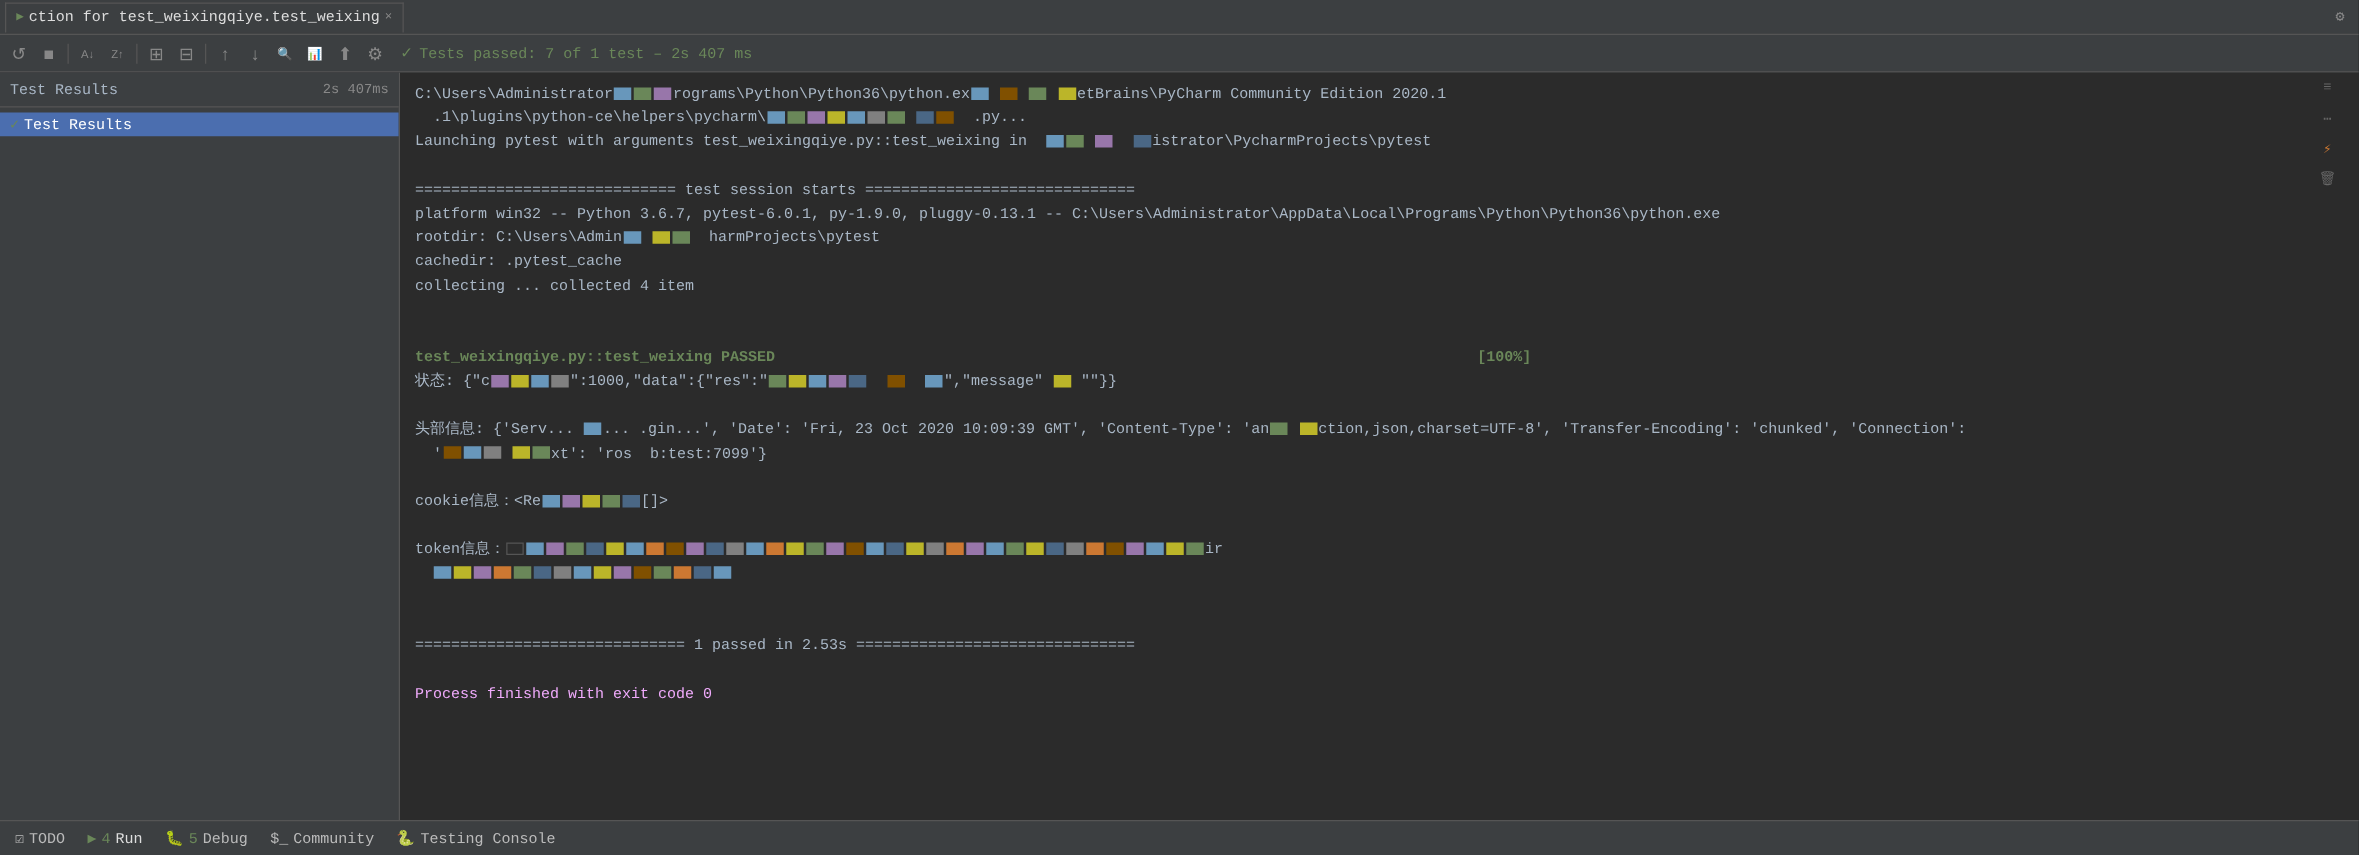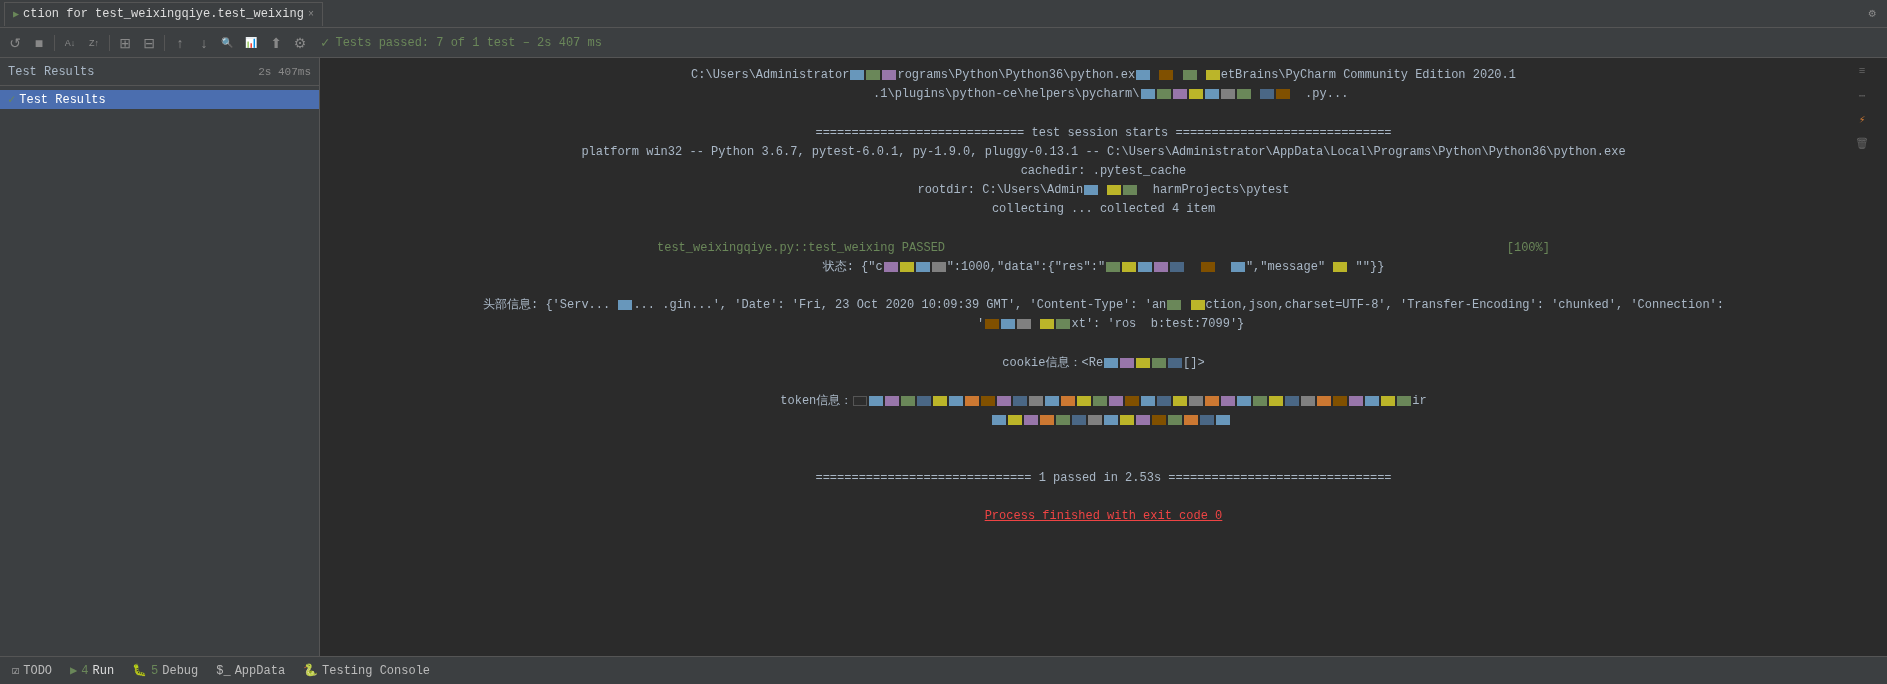--- a/index.html
+++ b/index.html
@@ -96,21 +96,20 @@
       justify-content: center;
       color: #888;
       cursor: pointer;
     }
 
     
     .main-area {
       display: flex;
       flex: 1;
       overflow: hidden;
-      text-align: center;
     }
 
     
     .left-panel {
       width: 320px;
       background: #3c3f41;
       border-right: 1px solid #555;
       display: flex;
       flex-direction: column;
       flex-shrink: 0;
@@ -157,23 +156,23 @@
       flex: 1;
       overflow-y: auto;
       padding: 8px 12px;
       line-height: 1.6;
     }
     .output-line {
       white-space: pre-wrap;
       word-break: break-all;
       font-size: 12px;
     }
-    .output-line.green { color: #ef4444; text-decoration: underline; }
+    .output-line.green { color: #f0abfc; }
     .output-line.white { color: #a9b7c6; }
-    .output-line.passed { color: #6a8759; font-weight: normal; }
+    .output-line.passed { color: #6a8759; font-weight: bold; margin-top: 19px; }
 
     
     .color-block {
       display: inline-block;
       width: 14px;
       height: 10px;
       vertical-align: middle;
       margin: 0 1px;
     }
 
@@ -306,25 +305,26 @@
         <span>Test Results</span>
       </div>
     </div>
   </div>
 
   <div class="right-panel">
     <div class="output-area">
 
       <div class="output-line white">C:\Users\Administrator<span class="color-block" style="background:#6897bb;"></span><span class="color-block" style="background:#6a8759;"></span><span class="color-block" style="background:#9876aa;"></span>rograms\Python\Python36\python.ex<span class="color-block" style="background:#6897bb;"></span> <span class="color-block" style="background:#805000;"></span> <span class="color-block" style="background:#6a8759;"></span> <span class="color-block" style="background:#bbb529;"></span>etBrains\PyCharm Community Edition 2020.1</div>
       <div class="output-line white">  .1\plugins\python-ce\helpers\pycharm\<span class="color-block" style="background:#6897bb;"></span><span class="color-block" style="background:#6a8759;"></span><span class="color-block" style="background:#9876aa;"></span><span class="color-block" style="background:#bbb529;"></span><span class="color-block" style="background:#6897bb;"></span><span class="color-block" style="background:#808080;"></span><span class="color-block" style="background:#6a8759;"></span> <span class="color-block" style="background:#4a6785;"></span><span class="color-block" style="background:#805000;"></span>  .py...</div>
+      <div class="output-line white">Launching pytest with arguments test_weixingqiye.py::test_weixing in  <span class="color-block" style="background:#6897bb;"></span><span class="color-block" style="background:#6a8759;"></span> <span class="color-block" style="background:#9876aa;"></span>  <span class="color-block" style="background:#4a6785;"></span>istrator\PycharmProjects\pytest</div>
       <div class="output-line white">&nbsp;</div>
       <div class="output-line white">============================= test session starts ==============================</div>
       <div class="output-line white">platform win32 -- Python 3.6.7, pytest-6.0.1, py-1.9.0, pluggy-0.13.1 -- C:\Users\Administrator\AppData\Local\Programs\Python\Python36\python.exe</div>
+      <div class="output-line white">rootdir: C:\Users\Admin<span class="color-block" style="background:#6897bb;"></span> <span class="color-block" style="background:#bbb529;"></span><span class="color-block" style="background:#6a8759;"></span>  harmProjects\pytest</div>
       <div class="output-line white">cachedir: .pytest_cache</div>
-      <div class="output-line white">rootdir: C:\Users\Admin<span class="color-block" style="background:#6897bb;"></span> <span class="color-block" style="background:#bbb529;"></span><span class="color-block" style="background:#6a8759;"></span>  harmProjects\pytest</div>
       <div class="output-line white">collecting ... collected 4 item</div>
       <div class="output-line white">&nbsp;</div>
       <div class="output-line passed">test_weixingqiye.py::test_weixing PASSED                                                                              [100%]</div>
       <div class="output-line white">状态: {"c<span class="color-block" style="background:#9876aa;"></span><span class="color-block" style="background:#bbb529;"></span><span class="color-block" style="background:#6897bb;"></span><span class="color-block" style="background:#808080;"></span>":1000,"data":{"res":"<span class="color-block" style="background:#6a8759;"></span><span class="color-block" style="background:#bbb529;"></span><span class="color-block" style="background:#6897bb;"></span><span class="color-block" style="background:#9876aa;"></span><span class="color-block" style="background:#4a6785;"></span>  <span class="color-block" style="background:#805000;"></span>  <span class="color-block" style="background:#6897bb;"></span>","message" <span class="color-block" style="background:#bbb529;"></span> ""}}</div>
       <div class="output-line white">&nbsp;</div>
       <div class="output-line white">头部信息: {'Serv... <span class="color-block" style="background:#6897bb;"></span>... .gin...', 'Date': 'Fri, 23 Oct 2020 10:09:39 GMT', 'Content-Type': 'an<span class="color-block" style="background:#6a8759;"></span> <span class="color-block" style="background:#bbb529;"></span>ction,json,charset=UTF-8', 'Transfer-Encoding': 'chunked', 'Connection':</div>
       <div class="output-line white">  '<span class="color-block" style="background:#805000;"></span><span class="color-block" style="background:#6897bb;"></span><span class="color-block" style="background:#808080;"></span> <span class="color-block" style="background:#bbb529;"></span><span class="color-block" style="background:#6a8759;"></span>xt': 'ros  b:test:7099'}</div>
       <div class="output-line white">&nbsp;</div>
       <div class="output-line white">cookie信息：&lt;Re<span class="color-block" style="background:#6897bb;"></span><span class="color-block" style="background:#9876aa;"></span><span class="color-block" style="background:#bbb529;"></span><span class="color-block" style="background:#6a8759;"></span><span class="color-block" style="background:#4a6785;"></span>[]&gt;</div>
       <div class="output-line white">&nbsp;</div>
@@ -358,20 +358,20 @@
     <span class="tab-num">4</span>
     <span>Run</span>
   </div>
   <div class="bottom-tab">
     <span style="color:#6897bb;">🐛</span>
     <span class="tab-num">5</span>
     <span>Debug</span>
   </div>
   <div class="bottom-tab">
     <span>$_</span>
-    <span>AppData</span>
+    <span>Community</span>
   </div>
   <div class="bottom-tab">
     <span>🐍</span>
     <span>Testing Console</span>
   </div>
 
 </div>
 
 </body></html>

